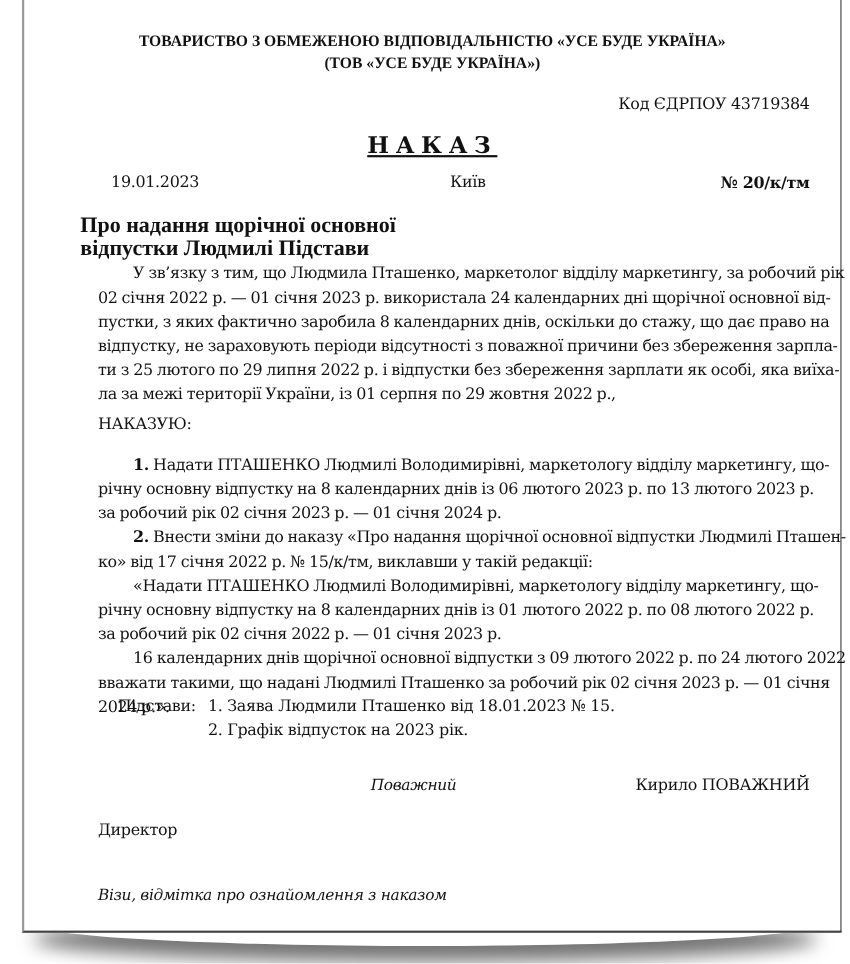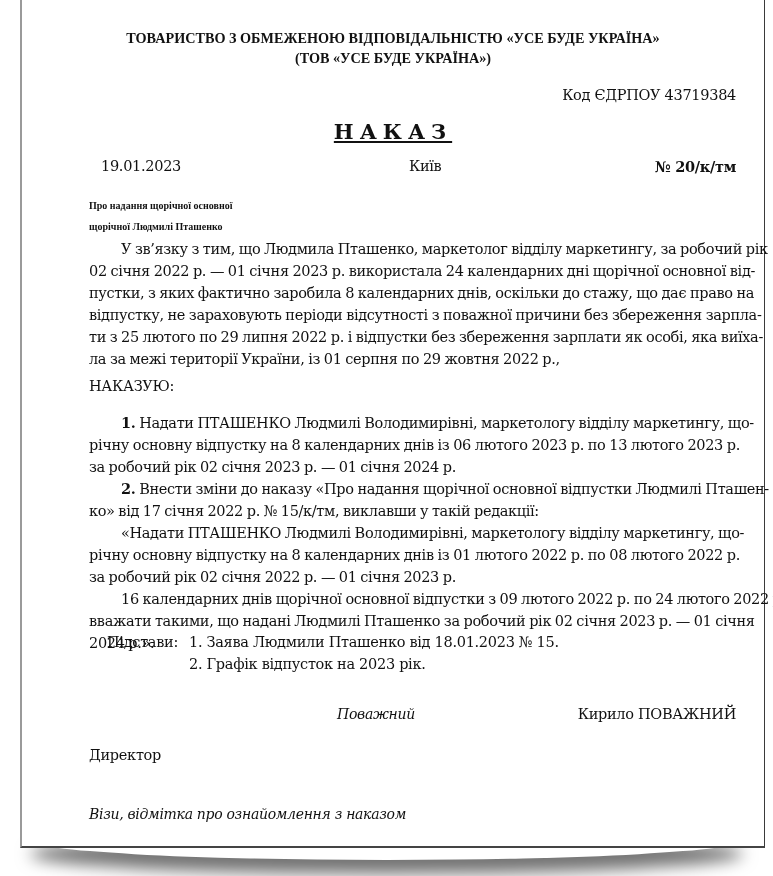--- a/index.html
+++ b/index.html
@@ -65,24 +65,24 @@
     font-size: 21px;
     letter-spacing: 6px;
     font-family: "DejaVu Serif", serif;
     text-decoration: underline;
   }
   .meta { top: 158px; font-size: 14.5px; letter-spacing: -0.3px; margin-left: 12px; }
   .meta-date { left: 67px; }
   .meta-city { left: 375px; }
   .meta-num { right: 28px; font-weight: bold; }
   .subject {
-    left: 67px;
+    left: 51px;
     top: 195px;
     font-weight: bold;
-    font-size: 10px;
+    font-size: 20px;
     line-height: 21px;
     font-family: "Liberation Serif", serif;
     white-space: normal;
     width: 300px;
   }
   .subject div { white-space: nowrap; }
   .body-block {
     position: absolute;
     left: 67px;
     width: 651px;
@@ -145,21 +145,21 @@
   <div class="abs code">Код ЄДРПОУ 43719384</div>
 
   <div class="abs title">НАКАЗ</div>
 
   <div class="abs meta meta-date">19.01.2023</div>
   <div class="abs meta meta-city">Київ</div>
   <div class="abs meta meta-num">№ 20/к/тм</div>
 
   <div class="abs subject">
     <div>Про надання щорічної основної</div>
-    <div>щорічної Людмилі Пташенко</div>
+    <div>відпустки Людмилі Підстави</div>
   </div>
 
   <div class="body-block intro">
     <span class="ln ind">У зв’язку з тим, що Людмила Пташенко, маркетолог відділу маркетингу, за робочий рік</span>
     <span class="ln">02 січня 2022 р. — 01 січня 2023 р. використала 24 календарних дні щорічної основної від-</span>
     <span class="ln">пустки, з яких фактично заробила 8 календарних днів, оскільки до стажу, що дає право на</span>
     <span class="ln">відпустку, не зараховують періоди відсутності з поважної причини без збереження зарпла-</span>
     <span class="ln">ти з 25 лютого по 29 липня 2022 р. і відпустки без збереження зарплати як особі, яка виїха-</span>
     <span class="ln last">ла за межі території України, із 01 серпня по 29 жовтня 2022 р.,</span>
   </div>

